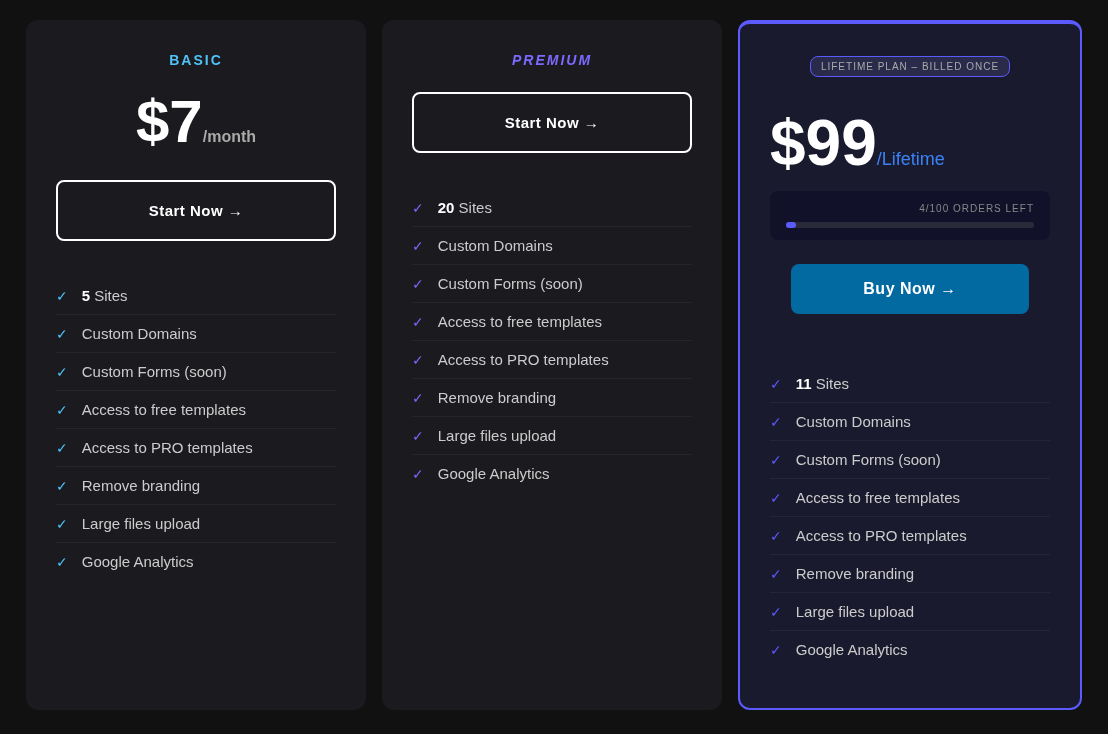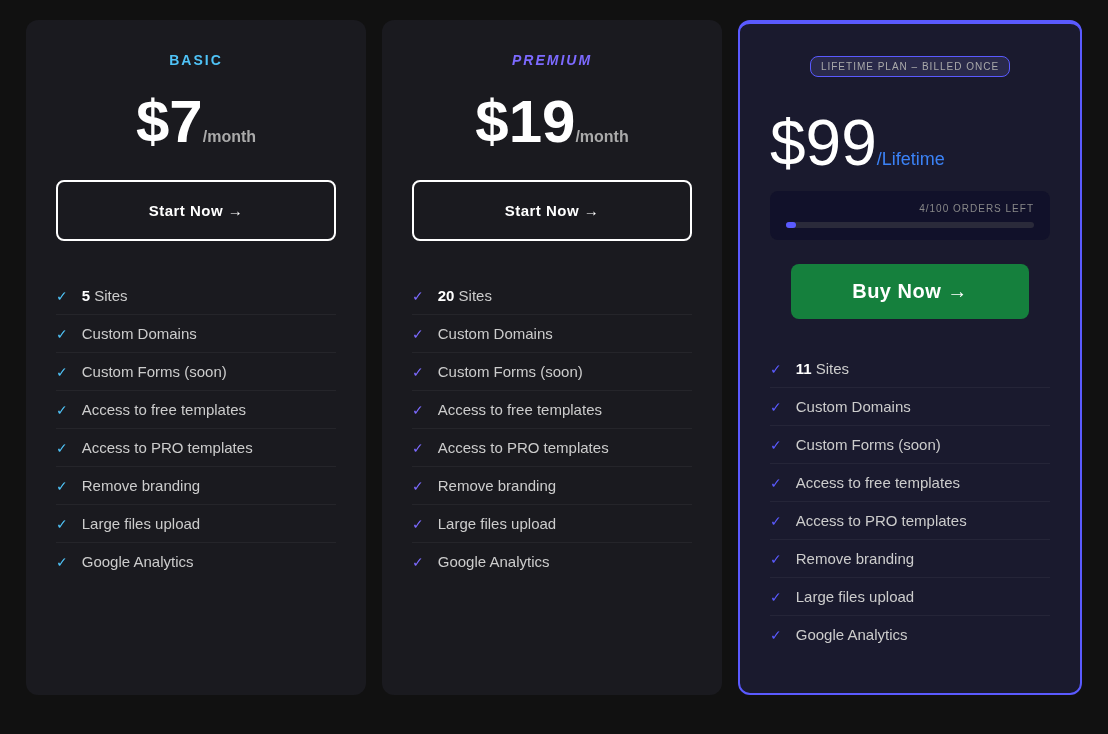--- a/index.html
+++ b/index.html
@@ -79,21 +79,21 @@
       margin-bottom: 16px;
     }
 
     .price-row-lifetime {
       text-align: left;
       margin-bottom: 16px;
     }
 
     .price-amount-lifetime {
       font-size: 64px;
-      font-weight: 400;
+      font-weight: 700;
       color: #fff;
       line-height: 1;
     }
 
     .price-period-lifetime {
       font-size: 18px;
       color: #3b82f6;
       font-weight: 400;
     }
 
@@ -138,30 +138,30 @@
       border-radius: 8px;
       cursor: pointer;
       text-align: center;
       margin-bottom: 36px;
       letter-spacing: 0.5px;
     }
 
     .buy-btn {
       display: block;
       width: 85%;
-      background: #15803d;
+      background: #0369a1;
       border: none;
       color: #fff;
-      font-size: 20px;
+      font-size: 16px;
       font-weight: 600;
       padding: 16px 20px;
       border-radius: 8px;
       cursor: pointer;
       text-align: center;
-      margin-bottom: 31px;
+      margin-bottom: 51px;
       margin-left: auto;
       margin-right: auto;
       letter-spacing: 0.5px;
     }
 
     .feature-list {
       list-style: none;
     }
 
     .feature-item {
@@ -232,23 +232,20 @@
       </li>
       <li class="feature-item">
         <span class="check-icon">✓</span>
         <span>Google Analytics</span>
       </li>
     </ul>
   </div>
 
   <div class="plan-card">
     <div class="plan-title premium">PREMIUM</div>
-    <div class="price-row">
-      <span class="price-amount">$19</span><span class="price-period">/month</span>
-    </div>
     <button class="start-btn">Start Now →</button>
     <ul class="feature-list">
       <li class="feature-item">
         <span class="check-icon purple">✓</span>
         <span><span class="feature-bold">20</span> Sites</span>
       </li>
       <li class="feature-item">
         <span class="check-icon purple">✓</span>
         <span>Custom Domains</span>
       </li>

